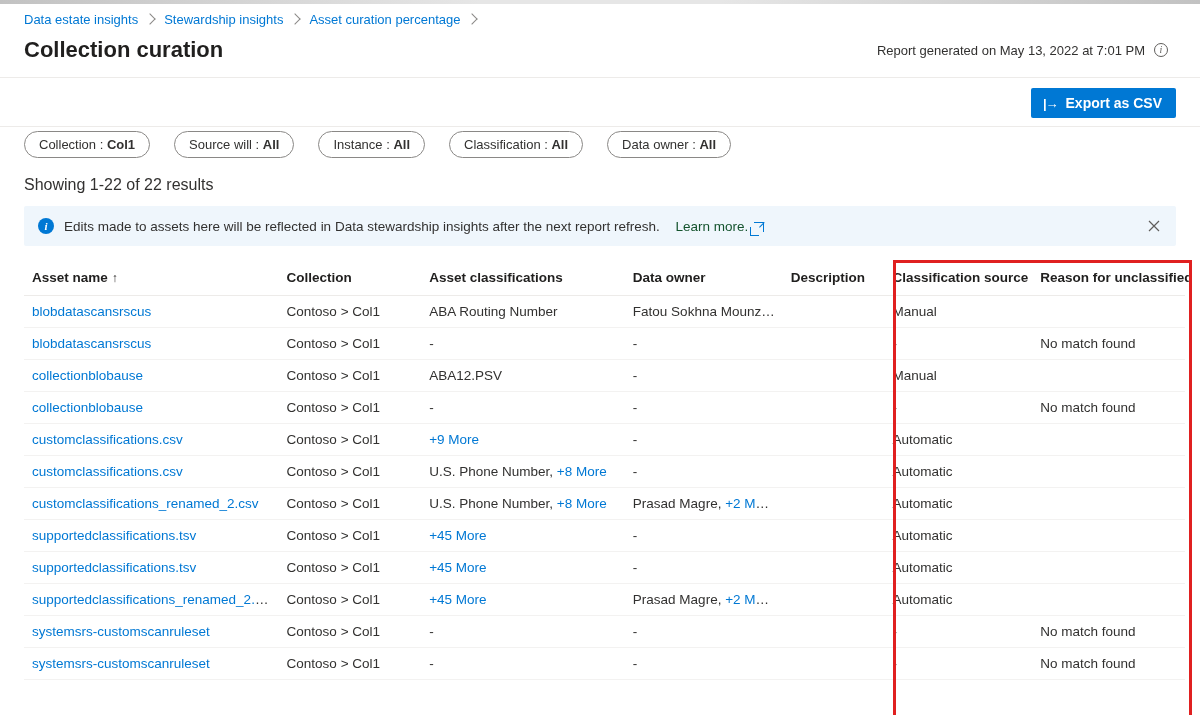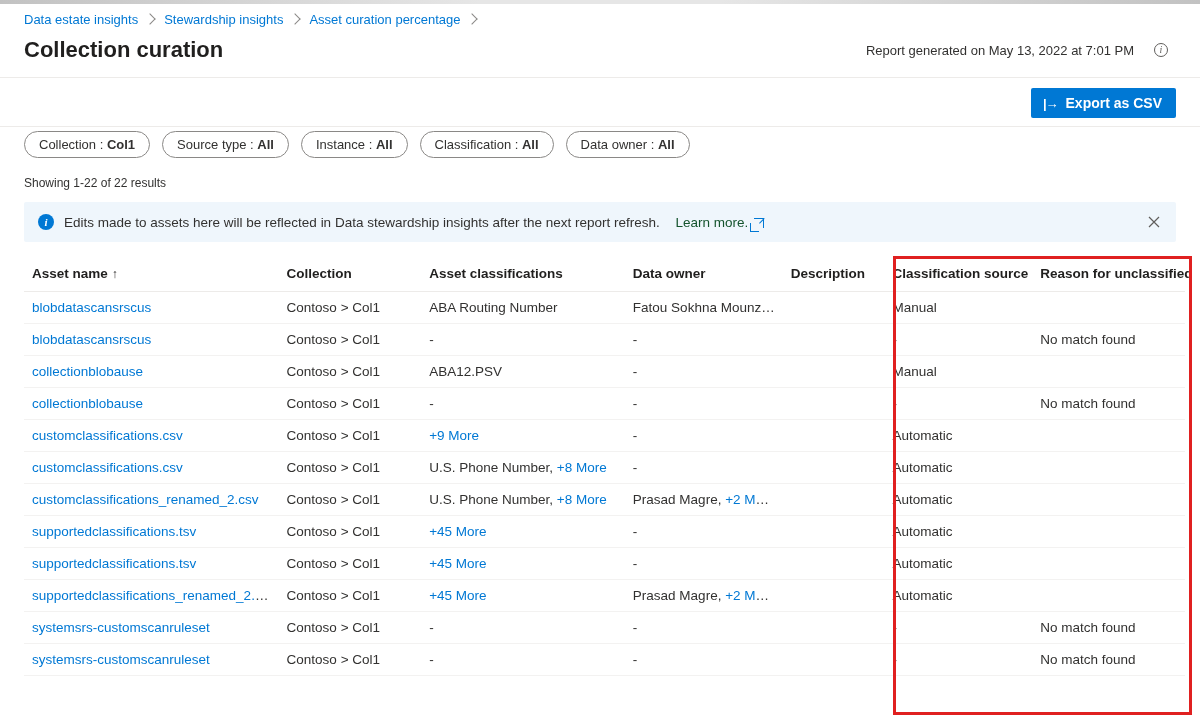--- a/index.html
+++ b/index.html
@@ -7,34 +7,34 @@
   a { color: #0078d4; text-decoration: none; }
 
   .gradient-bar { height: 4px; background: linear-gradient(90deg,#c2c2c2,#e6e6e6 40%,#e6e6e6 60%,#c2c2c2); }
 
   .breadcrumb { display: flex; align-items: center; padding: 8px 24px 8px 24px; font-size: 13px; gap: 6px; }
   .breadcrumb .crumb { color: #0078d4; }
   .breadcrumb .sep-chevron { display:inline-block; width:8px;height:8px; border-right:1.5px solid #8a8886; border-bottom:1.5px solid #8a8886; transform:rotate(-45deg); margin:0 4px 1px 2px; }
 
   .title-row { display:flex; align-items:center; justify-content:space-between; padding: 2px 32px 14px 24px; }
   .page-title { font-size: 22px; font-weight: 600; color:#201f1e; }
-  .gen-text { font-size: 13px; color:#323130; display:flex; align-items:center; gap:20px; }
+  .gen-text { font-size: 13px; color:#323130; display:flex; align-items:center; gap:9px; }
   .info-circle { display:inline-block; width:14px; height:14px; border:1px solid #605e5c; color:#605e5c; border-radius:50%; font-size:10px; line-height:12px; text-align:center; font-style:italic; font-family:Georgia,serif; }
 
   .thin-border { border-top:1px solid #edebe9; }
 
   .export-row { display:flex; justify-content:flex-end; padding:10px 24px 8px 24px; }
   .export-btn { background:#0078d4; color:#fff; border:none; border-radius:2px; padding:7px 14px 7px 12px; font-size:14px; font-weight:600; display:flex; align-items:center; gap:8px; cursor:pointer; }
   .export-icon { display:inline-block; font-size:13px; letter-spacing:-1px; }
 
-  .filters { display:flex; gap:12px; padding: 4px 24px 8px 24px; }
+  .filters { display:flex; gap:24px; padding: 4px 24px 8px 24px; }
   .pill { border:1px solid #8a8886; border-radius:16px; background:#fff; padding:5px 14px 5px 14px; font-size:13px; color:#323130; cursor:pointer; white-space:nowrap; }
   .pill b { font-weight:600; }
 
-  .result-count { padding: 10px 24px 12px 24px; font-size:12px; color:#323130; }
+  .result-count { padding: 10px 24px 12px 24px; font-size:16px; color:#323130; }
 
   .banner { margin: 0 24px 14px 24px; background:#eff6fc; border-radius:2px; padding:12px 14px; display:flex; align-items:center; gap:10px; position:relative; }
   .banner .b-icon { width:16px;height:16px;border-radius:50%;background:#0078d4;color:#fff;display:inline-flex;align-items:center;justify-content:center;font-size:11px;font-style:italic;font-family:Georgia,serif;font-weight:bold; flex:0 0 auto;}
   .banner .b-text { font-size:13.5px; color:#323130; }
   .banner .learn { color:#14532d; margin-left:12px; }
   .ext-icon { display:inline-block; width:10px;height:10px; border:1.2px solid #0078d4; border-left:none; border-bottom:none; position:relative; margin-left:2px; top:1px;}
   .ext-icon:after { content:""; position:absolute; left:-4px; top:4px; width:8px;height:8px; border:1.2px solid #0078d4; border-top:none; border-right:none; }
   .ext-icon:before { content:""; position:absolute; right:-1px; top:-1px; width:7px; height:1.2px; background:#0078d4; transform:rotate(-45deg); transform-origin:right top; }
   .banner .close { position:absolute; right:12px; top:10px; cursor:pointer; color:#605e5c; font-size:14px; width:20px; height:20px; display:flex; align-items:center; justify-content:center;}
   .banner .close svg { width:12px;height:12px; }
@@ -88,21 +88,21 @@
   <button class="export-btn">
     <span class="export-icon">|→</span>
     <span>Export as CSV</span>
   </button>
 </div>
 
 <div class="thin-border"></div>
 
 <div class="filters">
   <button class="pill"><span>Collection : </span><b>Col1</b></button>
-  <button class="pill"><span>Source type : </span><b>All</b></button>
+  <button class="pill"><span>Source will : </span><b>All</b></button>
   <button class="pill"><span>Instance : </span><b>All</b></button>
   <button class="pill"><span>Classification : </span><b>All</b></button>
   <button class="pill"><span>Data owner : </span><b>All</b></button>
 </div>
 
 <div class="result-count">Showing 1-22 of 22 results</div>
 
 <div class="banner">
   <span class="b-icon">i</span>
   <span class="b-text">

